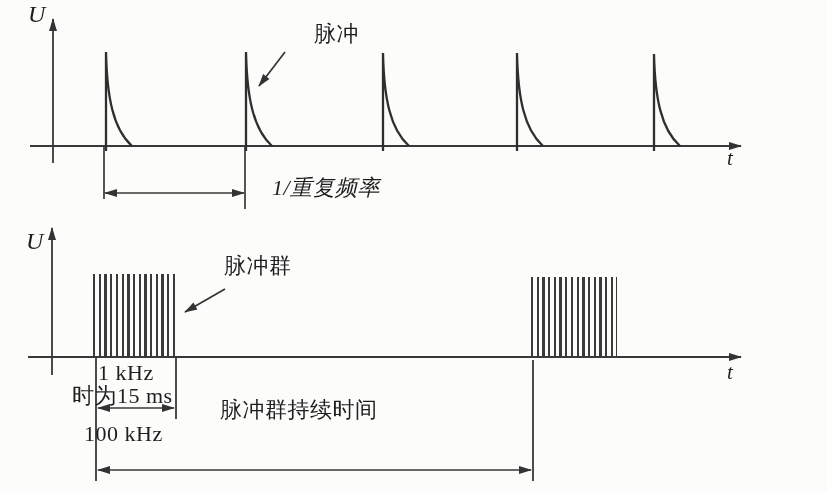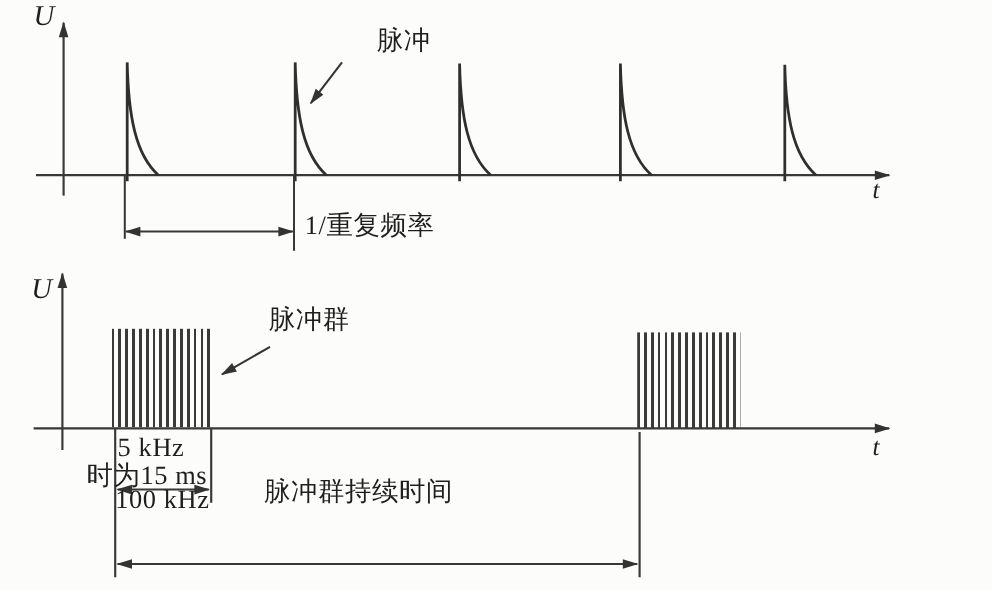--- a/index.html
+++ b/index.html
@@ -92,23 +92,23 @@
 
     <line x1="98" y1="470" x2="531" y2="470" stroke="#383838" stroke-width="1.7" marker-start="url(#ah)" marker-end="url(#ah)"></line>
   </svg>
 
   <div class="burst burst-1"></div>
   <div class="burst burst-2"></div>
 
   <span class="lbl axis-lbl" style="left:28px; top:2px;">U</span>
   <span class="lbl axis-lbl" style="left:727px; top:147px; font-size:21px;">t</span>
   <span class="lbl" style="left:277px; top:22px;margin-left:37px;">脉冲</span>
-  <span class="lbl" style="left:254px; top:176px;">1/重复频率</span>
+  <span class="lbl" style="left:272px; top:176px;font-style:italic;">1/重复频率</span>
 
   <span class="lbl axis-lbl" style="left:26px; top:229px;">U</span>
   <span class="lbl axis-lbl" style="left:727px; top:361px; font-size:21px;">t</span>
   <span class="lbl" style="left:224px; top:254px;">脉冲群</span>
-  <span class="lbl" style="left:98px; top:361px;">5 kHz</span>
+  <span class="lbl" style="left:98px; top:361px;">1 kHz</span>
   <span class="lbl" style="left:72px; top:384px;">时为15 ms</span>
   <span class="lbl" style="left:189px; top:398px;margin-left:31px;">脉冲群持续时间</span>
-  <span class="lbl" style="left:84px; top:404px;margin-left:12px;">100 kHz</span>
+  <span class="lbl" style="left:84px; top:422px;">100 kHz</span>
 
 </div>
 
 </body></html>

